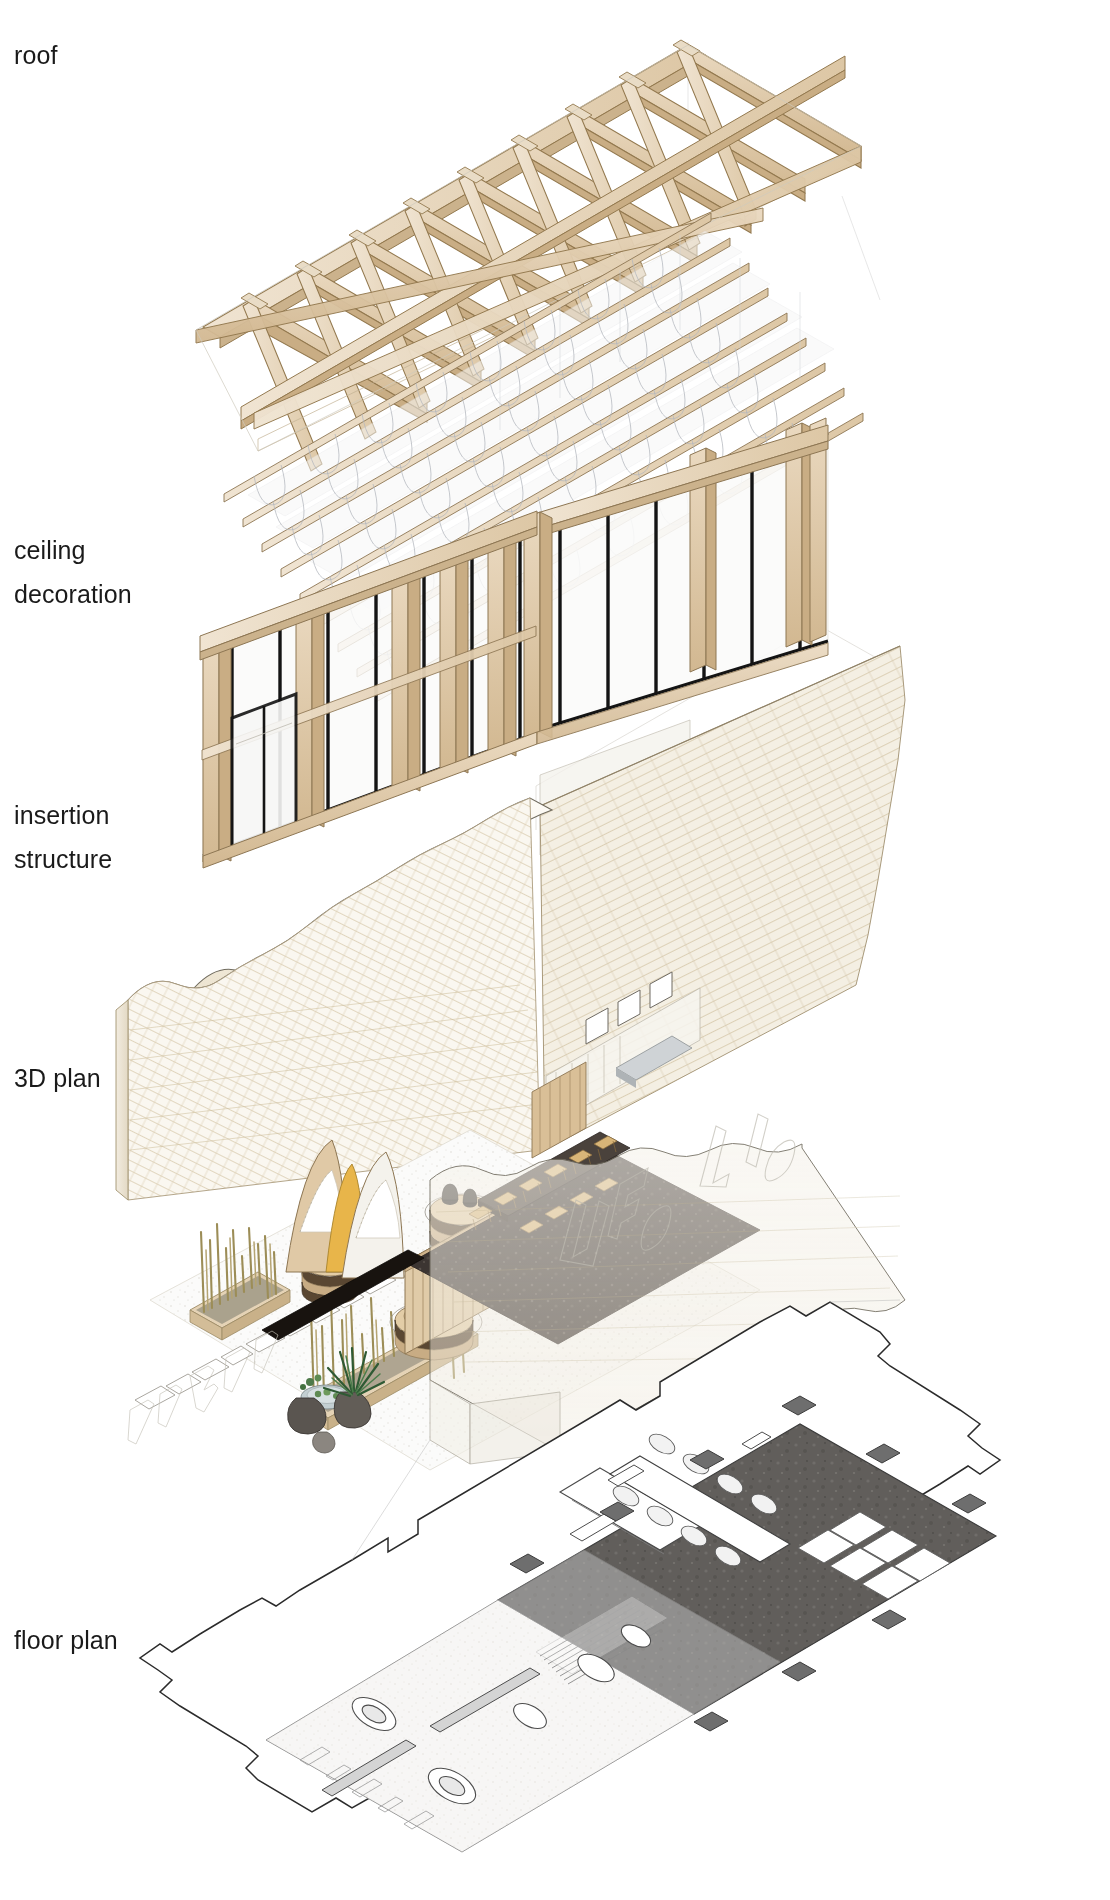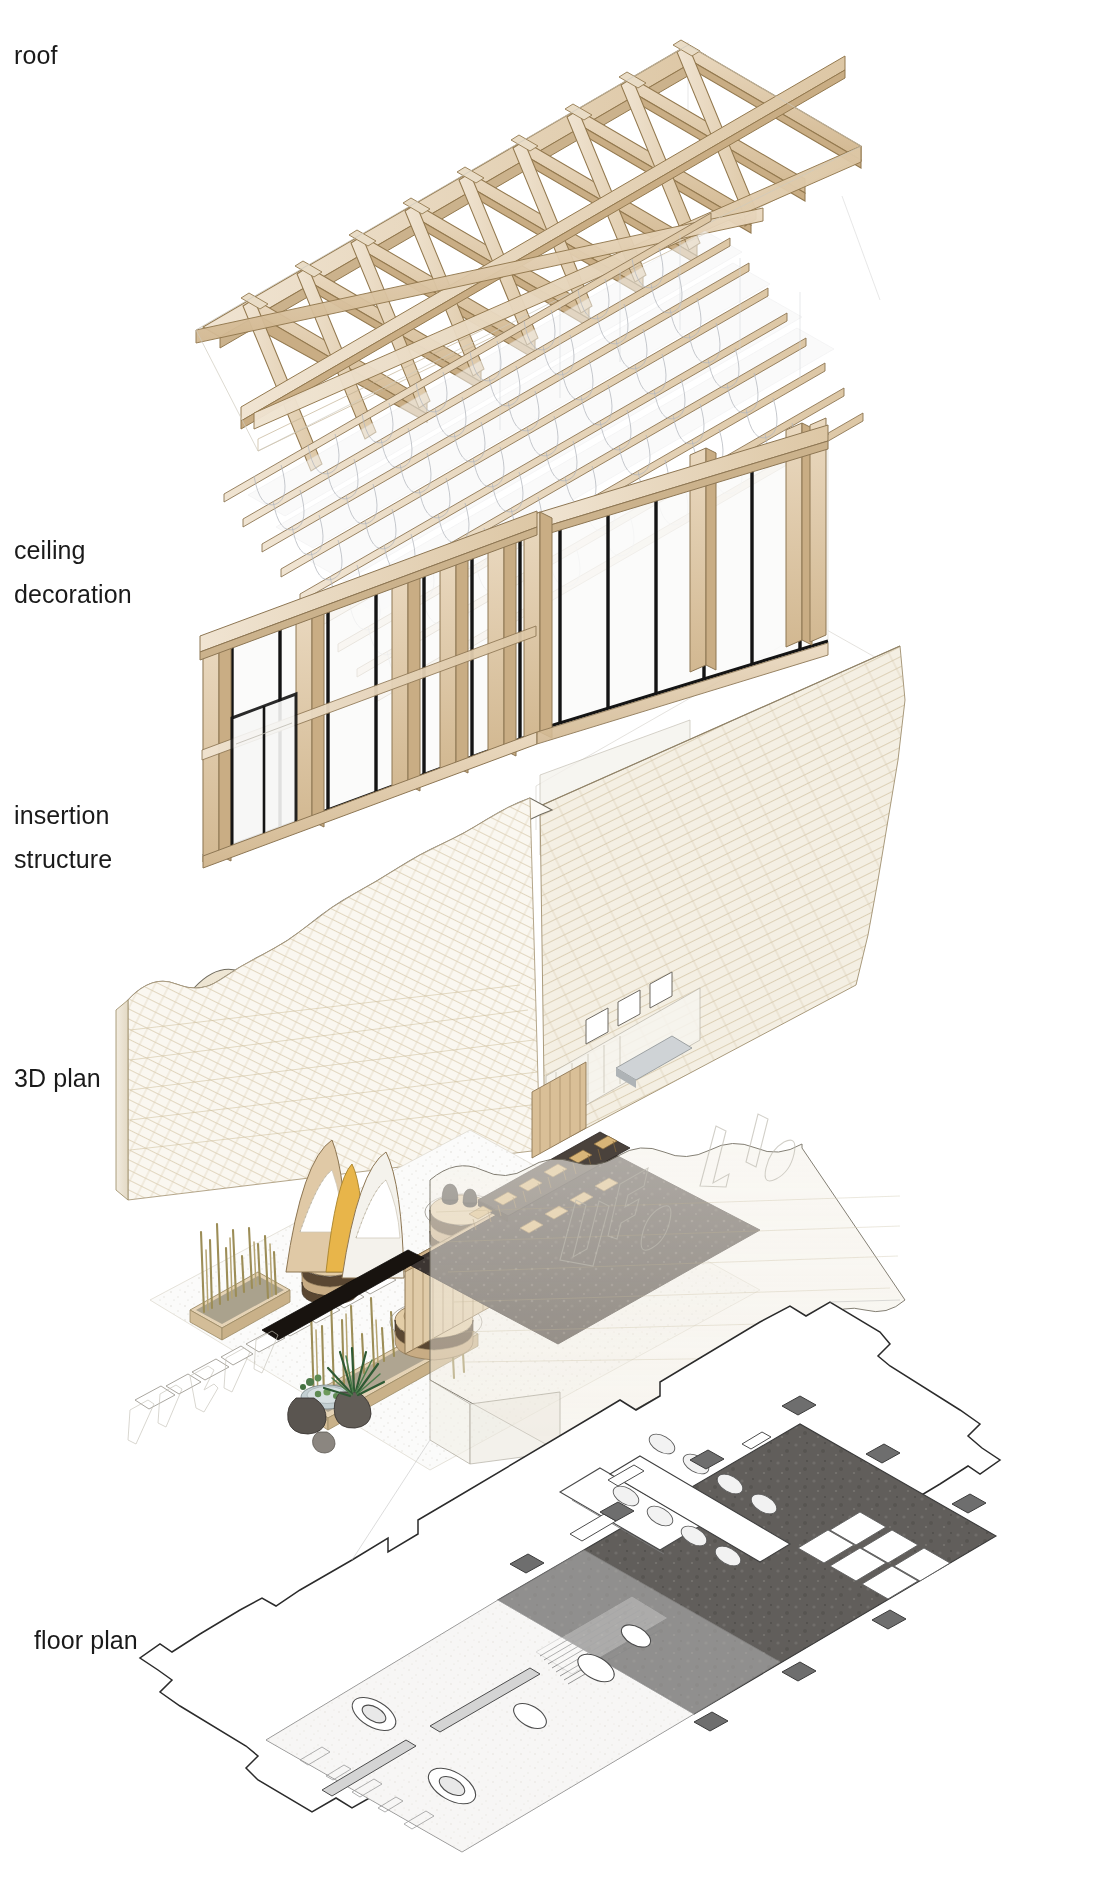--- a/index.html
+++ b/index.html
@@ -6,21 +6,21 @@
   html,body{margin:0;padding:0;background:#ffffff;}
   body{width:1110px;height:1900px;overflow:hidden;
        font-family:"Liberation Sans", sans-serif;}
   #stage{position:relative;width:1110px;height:1656px;background:#fff;}
   .layer-label{position:absolute;color:#1a1a1a;font-size:25px;line-height:44px;
                white-space:nowrap;letter-spacing:.1px;}
   #lbl-roof{left:14px;top:33px;}
   #lbl-ceiling{left:14px;top:528px;}
   #lbl-insertion{left:14px;top:793px;}
   #lbl-plan3d{left:14px;top:1056px;}
-  #lbl-floor{left:14px;top:1618px;margin-left:20px;}
+  #lbl-floor{left:14px;top:1618px;}
   svg.dw{position:absolute;left:0;top:0;width:1110px;height:1900px;}
 </style>
 </head>
 <body>
 
 <div id="stage">
 
   <div class="layer-label" id="lbl-roof">roof</div>
 
   <div class="layer-label" id="lbl-insertion">

